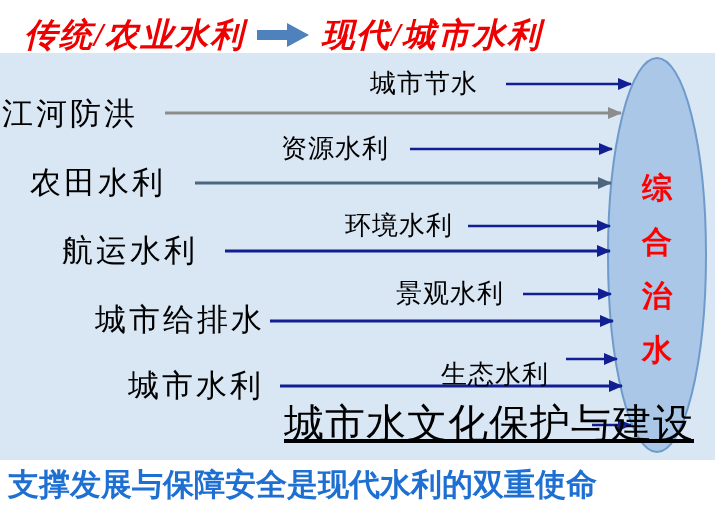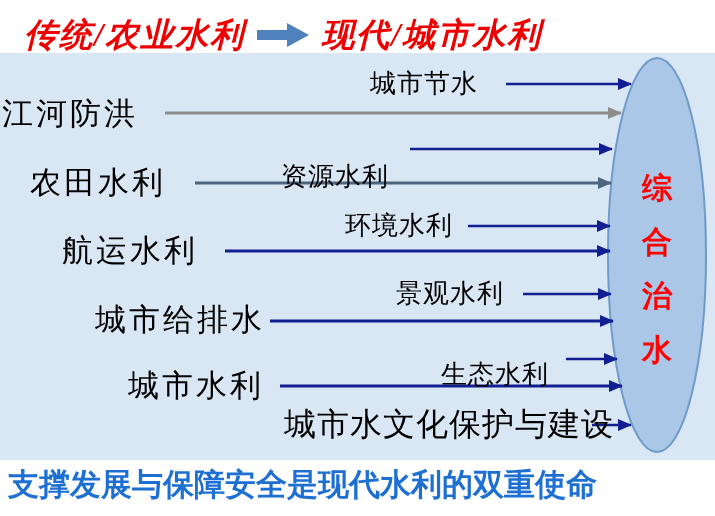--- a/index.html
+++ b/index.html
@@ -34,25 +34,25 @@
           font-family:"Liberation Sans","DejaVu Sans",sans-serif;
           font-size:31px;font-weight:bold;color:#1d6fd2;white-space:nowrap;}
 
   .pos-left-1{left:2px;top:96px;}
   .pos-left-2{left:30px;top:165px;}
   .pos-left-3{left:62px;top:233px;}
   .pos-left-4{left:95px;top:302px;}
   .pos-left-5{left:128px;top:368px;}
 
   .pos-mid-1{left:370px;top:69px;}
-  .pos-mid-2{left:281px;top:134px;margin-top:28px;}
+  .pos-mid-2{left:281px;top:134px;}
   .pos-mid-3{left:345px;top:211px;}
   .pos-mid-4{left:396px;top:279px;}
   .pos-mid-5{left:441px;top:344px;margin-top:16px;}
-  .pos-mid-6{left:284px;top:409px;font-size:32px;}
+  .pos-mid-6{left:284px;top:409px;font-size:40px;text-decoration:underline;}
 </style>
 </head>
 <body>
 
 <div class="page">
 
   <div class="header">
     <span class="header-title">传统/农业水利</span>
     <span class="transform-arrow">
       <svg width="56" height="28" viewBox="0 0 56 28" aria-hidden="true">

